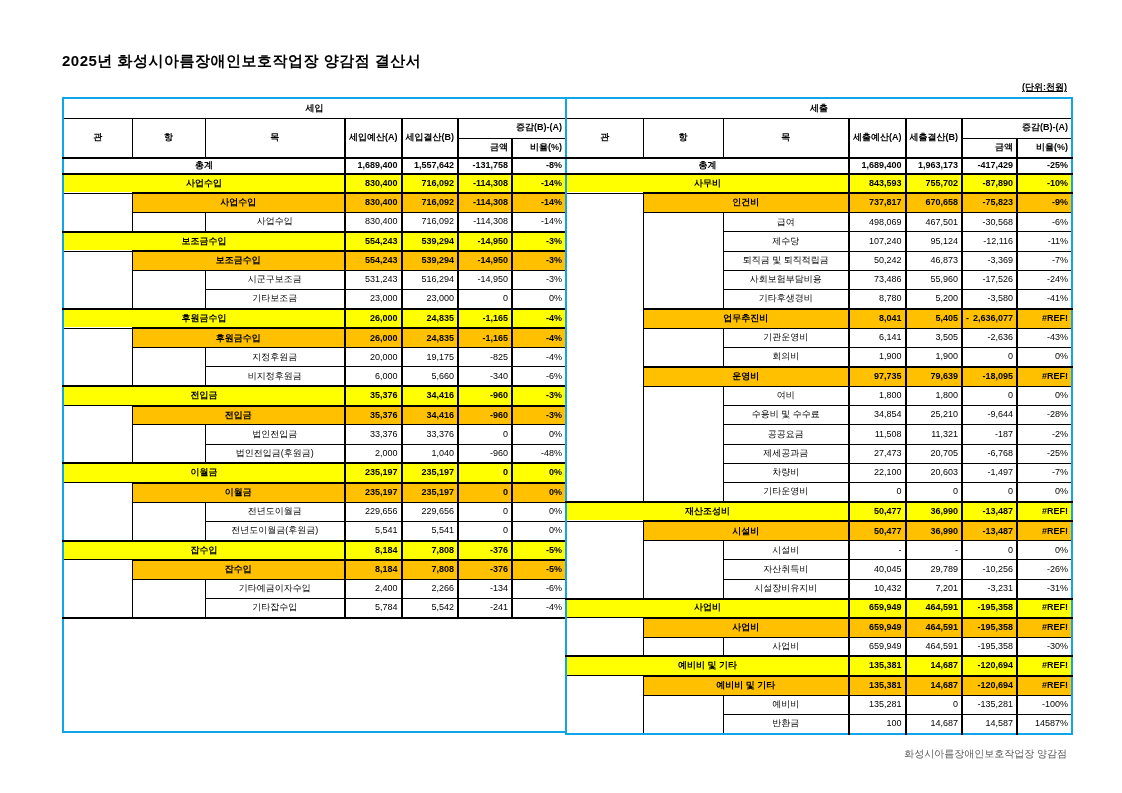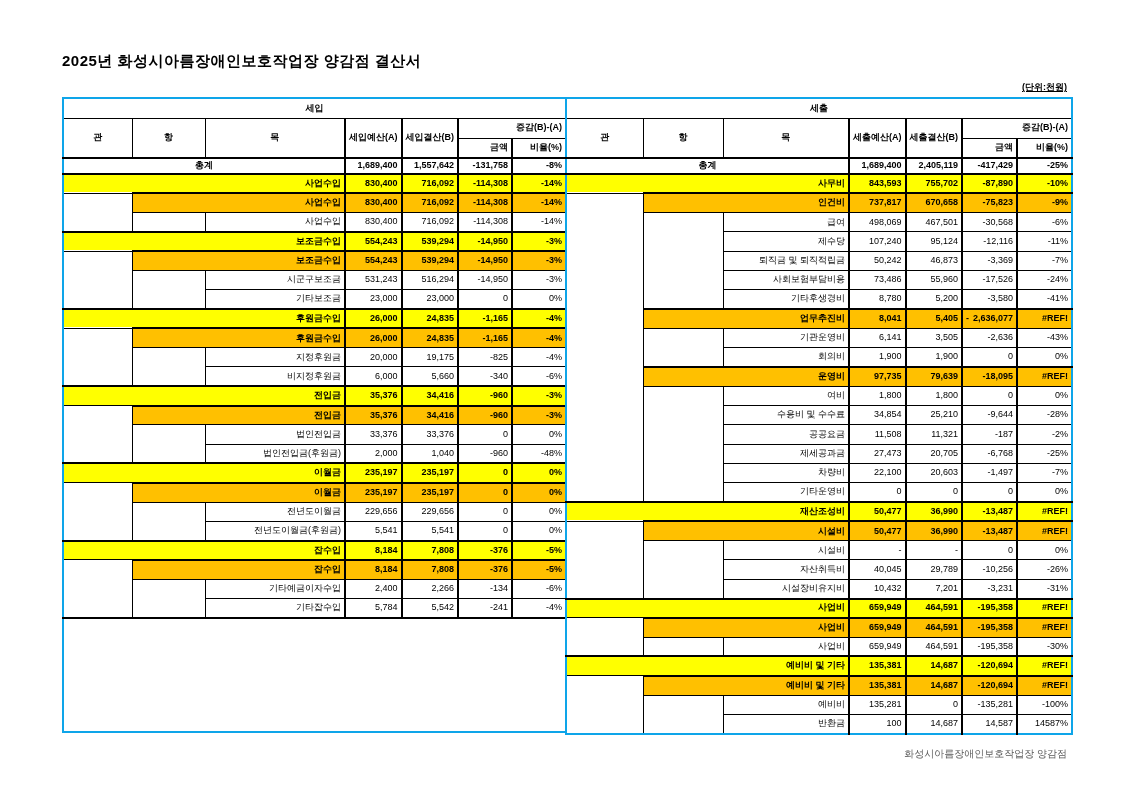--- a/index.html
+++ b/index.html
@@ -23,21 +23,21 @@
   th, td {
     border:1px solid #000; padding:0 3px; overflow:hidden; white-space:nowrap;
     height:19.3px; line-height:1.05; box-sizing:border-box;
   }
   thead th { text-align:center; font-weight:bold; background:#fff; }
   tr.h1 th { height:20px; }
   tr.h2 th, tr.h3 th { height:20px; }
   tr.total-row > * { border-top:2px solid #000; font-weight:bold; height:16px;border-radius:8px; }
   tr.total-row .total-label { text-align:center; }
   .num { border-left:2px solid #000; text-align:right; }
-  .label { text-align:right; }
+  .label { text-align:center; }
   tr.row-gwan > * { background:#FFFF00; font-weight:bold; border-top:2px solid #000; }
   tr.row-hang > .hbg { background:#FFC000; font-weight:bold; border-top:2px solid #000; }
   tr.row-mok > * { background:#fff; }
   td.empty { background:#fff; }
   tr.filler td { border-top:2px solid #000; height:114px; background:#fff; }
   .neg-l { float:left; }
 </style>
 </head>
 <body>
 
@@ -282,21 +282,21 @@
         <th rowspan="2" class="num">세출결산(B)</th>
         <th colspan="2" class="num">증감(B)-(A)</th>
       </tr>
       <tr class="h3">
         <th class="num">금액</th>
         <th class="num">비율(%)</th>
       </tr>
       <tr class="total-row">
         <th colspan="3" class="total-label">총계</th>
         <td class="num">1,689,400</td>
-        <td class="num">2,405,119</td>
+        <td class="num">1,963,173</td>
         <td class="num">-417,429</td>
         <td class="num">-25%</td>
       </tr>
     </thead>
     <tbody id="expense-body">
         <tr class="data-row row-gwan">
           <td class="label" colspan="3">사무비</td>
           <td class="num">843,593</td>
           <td class="num">755,702</td>
           <td class="num">-87,890</td>

